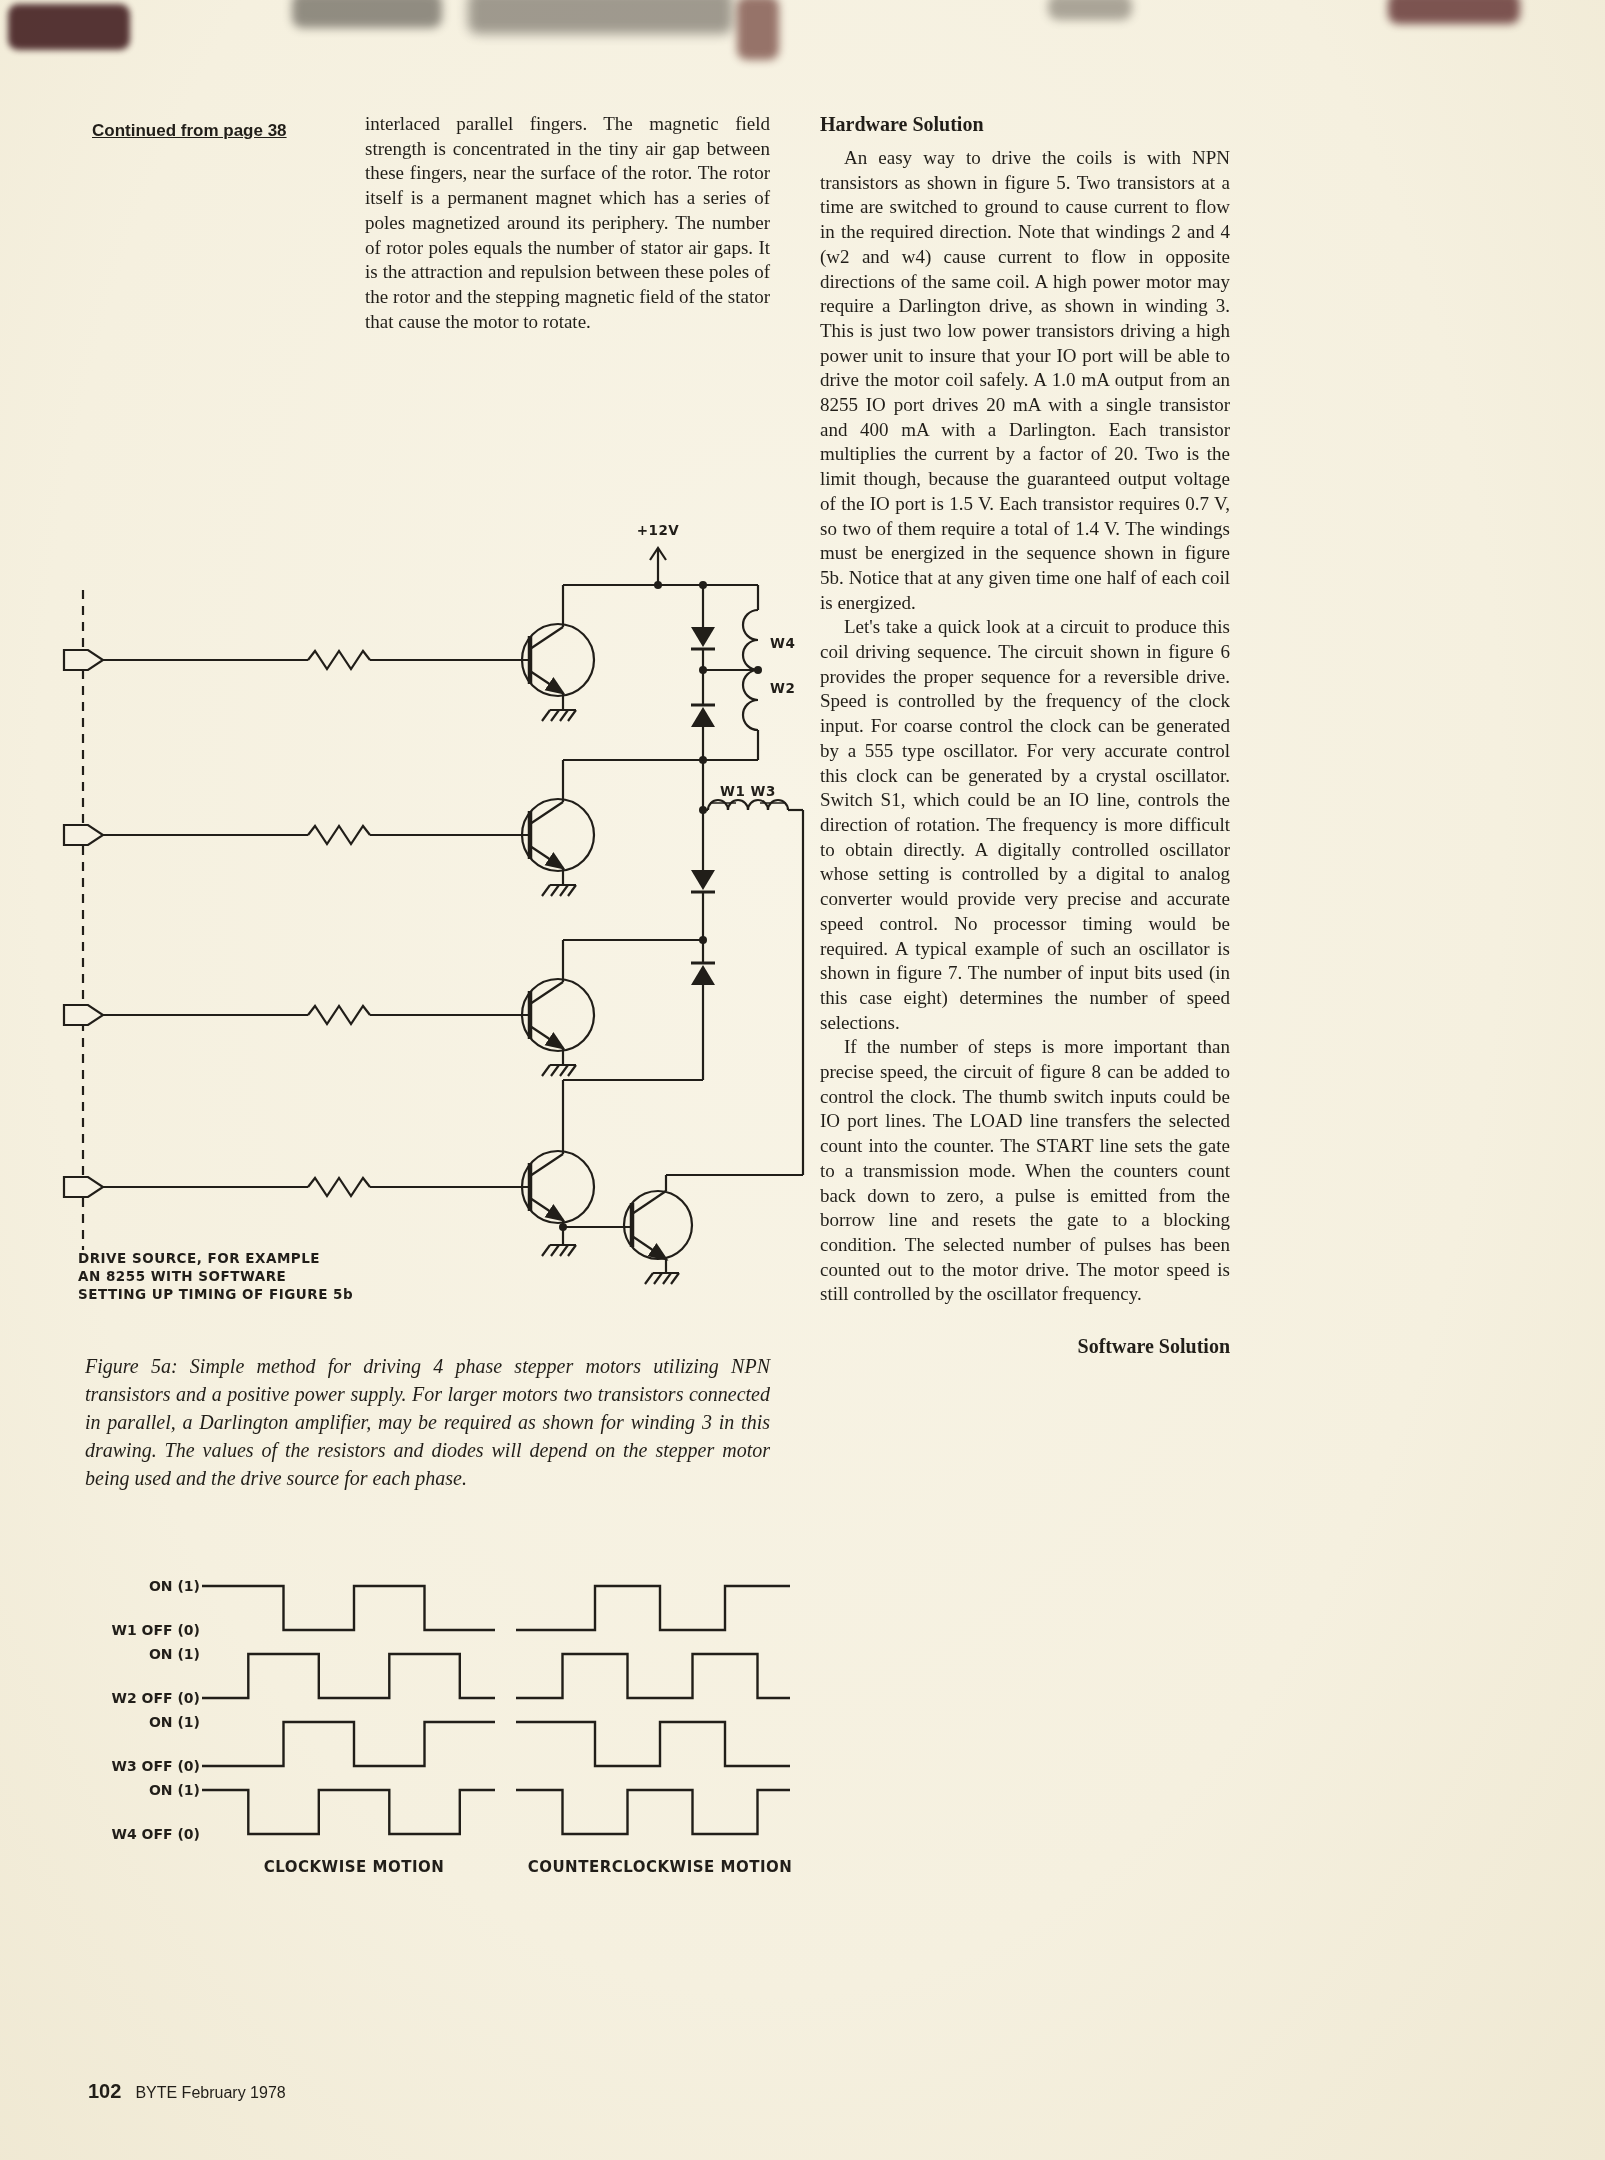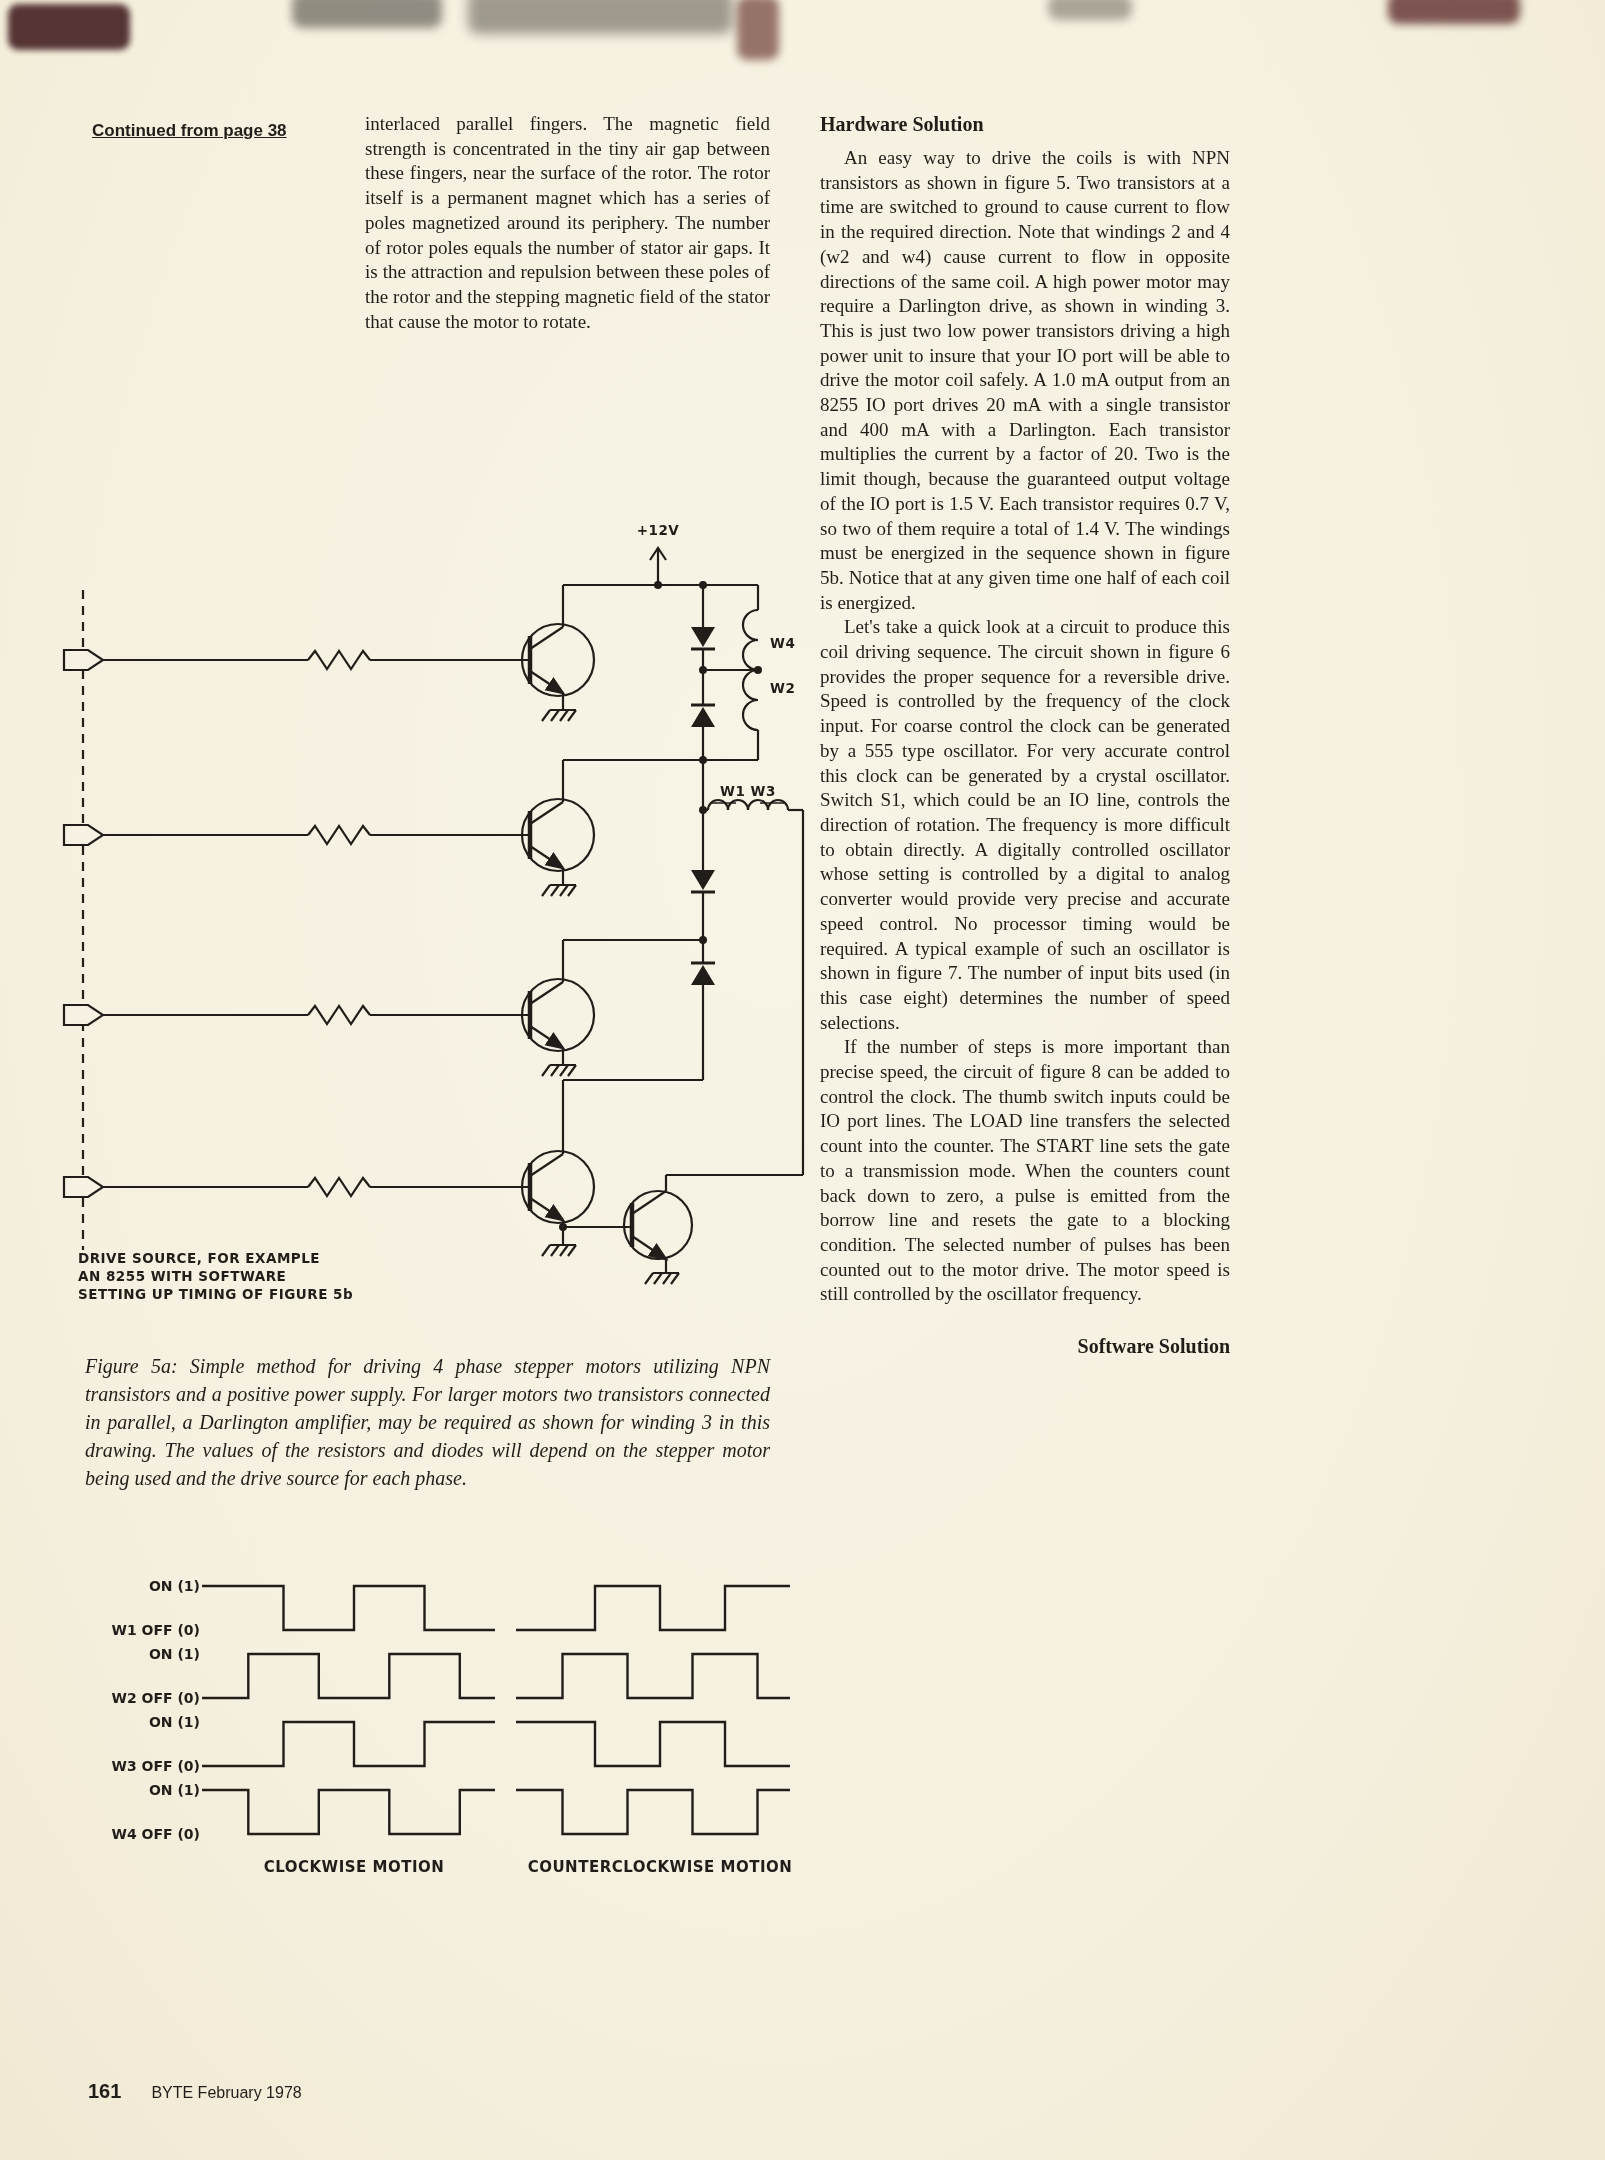--- a/index.html
+++ b/index.html
@@ -36,21 +36,21 @@
 
   .caption{
     position:absolute;left:85px;width:685px;
     font:italic 20px/28px "Liberation Serif",serif;text-align:justify;color:#211e19;
   }
   .cap5a{top:1352px;}
   .cap5b{top:1928px;}
 
   .footer{position:absolute;left:88px;top:2080px;font-family:"Liberation Sans",sans-serif;color:#211e19;}
   .pageno{font-weight:700;font-size:20px;}
-  .mag{font-size:16px;margin-left:30px;}
+  .mag{font-size:16px;margin-left:14px;}
 </style>
 </head>
 <body>
 
 <div class="page">
 
   <div class="artifact a1"></div>
   <div class="artifact a2"></div>
   <div class="artifact a3"></div>
   <div class="artifact a4"></div>
@@ -241,16 +241,16 @@
         <path d="M441,126 L455,126 L487.5,126 L487.5,82 L520.0,82 L552.5,82 L552.5,126 L585.0,126 L617.5,126 L617.5,82 L650.0,82 L682.5,82 L682.5,126 L715.0,126" fill="none" stroke="#211e19" stroke-width="2.4"></path>
         <path d="M127,194 L138,194 L173.3,194 L208.5,194 L208.5,150 L243.8,150 L279.0,150 L279.0,194 L314.3,194 L349.5,194 L349.5,150 L384.8,150 L420.0,150" fill="none" stroke="#211e19" stroke-width="2.4"></path>
         <path d="M441,150 L455,150 L487.5,150 L520.0,150 L520.0,194 L552.5,194 L585.0,194 L585.0,150 L617.5,150 L650.0,150 L650.0,194 L682.5,194 L715.0,194" fill="none" stroke="#211e19" stroke-width="2.4"></path>
         <path d="M127,218 L138,218 L173.3,218 L173.3,262 L208.5,262 L243.8,262 L243.8,218 L279.0,218 L314.3,218 L314.3,262 L349.5,262 L384.8,262 L384.8,218 L420.0,218" fill="none" stroke="#211e19" stroke-width="2.4"></path>
         <path d="M441,218 L455,218 L487.5,218 L487.5,262 L520.0,262 L552.5,262 L552.5,218 L585.0,218 L617.5,218 L617.5,262 L650.0,262 L682.5,262 L682.5,218 L715.0,218" fill="none" stroke="#211e19" stroke-width="2.4"></path>
       </g>
   </svg>
 
 
   <div class="footer">
-    <span class="pageno">161</span><span class="mag">BYTE February 1978</span>
+    <span class="pageno">102</span><span class="mag">BYTE February 1978</span>
   </div>
 
 </div>
 
 </body></html>

